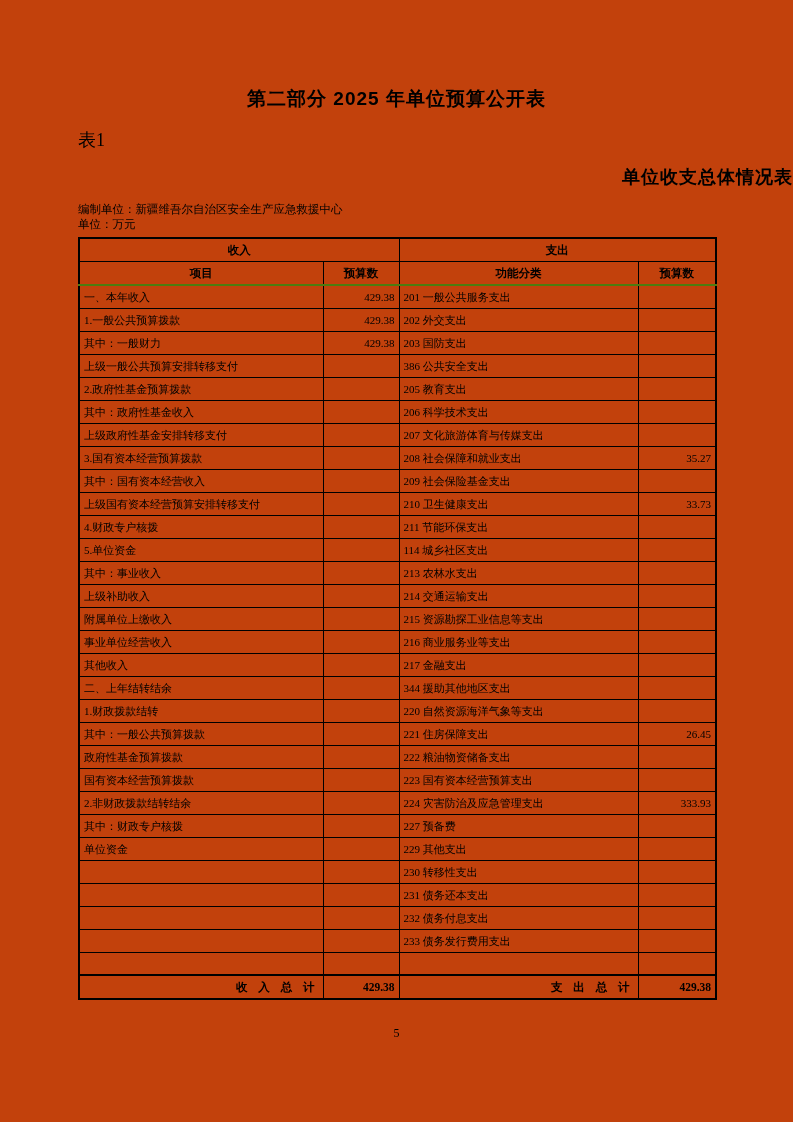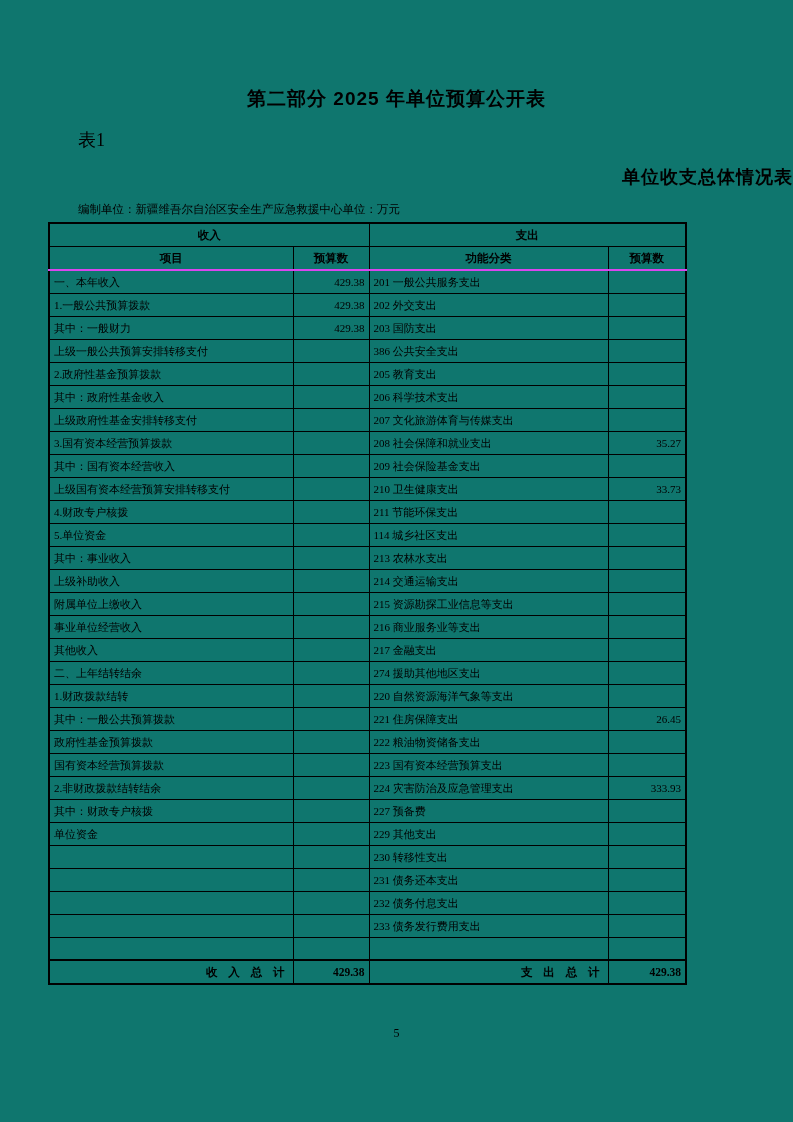--- a/index.html
+++ b/index.html
@@ -2,21 +2,21 @@
 <html><head>
 <meta charset="utf-8">
 <style>
   * { box-sizing: border-box; }
   html, body { margin: 0; padding: 0; background: #ffffff; }
   .page {
     position: relative;
     width: 793px;
     height: 1122px;
     margin: 0 auto;
-    background: #0f766e;
+    background: #c2410c;
     color: #000;
     font-family: "Liberation Serif", "DejaVu Serif", serif;
     overflow: hidden;
   }
   .main-title {
     margin: 0;
     padding-top: 86px;
     text-align: center;
     font-family: "Liberation Sans", "DejaVu Sans", sans-serif;
     font-weight: bold;
@@ -32,46 +32,47 @@
     text-align: right;
     font-family: "Liberation Sans", "DejaVu Sans", sans-serif;
     font-weight: bold;
     font-size: 18px;
     letter-spacing: 1px;
   }
   .meta-row {
     width: 637px;
     margin: 13px 0 5px 78px;
     display: flex;
-    justify-content: flex-start;
+    justify-content: center;
     font-size: 11.5px;
+    flex-direction: column;
   }
   table.budget {
     width: 637px;
-    margin-left: 48px;
+    margin-left: 78px;
     border-collapse: collapse;
     table-layout: fixed;
     border: 2px solid #000;
   }
   table.budget th, table.budget td {
     border: 1px solid #000;
     font-size: 11px;
     font-weight: normal;
     height: 22px;
     line-height: 22px;
     padding: 0 4px;
     white-space: nowrap;
     overflow: hidden;
   }
   table.budget thead th {
     text-align: center;
     font-weight: bold;
     font-size: 11.5px;
   }
-  tr.hdr2 th { border-bottom: 2px solid #d946ef; }
+  tr.hdr2 th { border-bottom: 2px solid #4d7c0f; }
   td.num { text-align: right; }
   td.b, .b { font-weight: bold; }
   td.ind1 { padding-left: 34px; }
   tr.total-row td {
     border-top: 2px solid #000;
     font-weight: bold;
     font-size: 11.5px;
   }
   tr.total-row td.lbl { text-align: right; letter-spacing: 4px; }
   .page-number {
@@ -217,21 +218,21 @@
         </tr>
         <tr>
           <td class="ind1">其他收入</td>
           <td class="num"></td>
           <td>217 金融支出</td>
           <td class="num"></td>
         </tr>
         <tr>
           <td class="b ">二、上年结转结余</td>
           <td class="num"></td>
-          <td>274 援助其他地区支出</td>
+          <td>344 援助其他地区支出</td>
           <td class="num"></td>
         </tr>
         <tr>
           <td class="b ">1.财政拨款结转</td>
           <td class="num"></td>
           <td>220 自然资源海洋气象等支出</td>
           <td class="num"></td>
         </tr>
         <tr>
           <td>其中：一般公共预算拨款</td>

